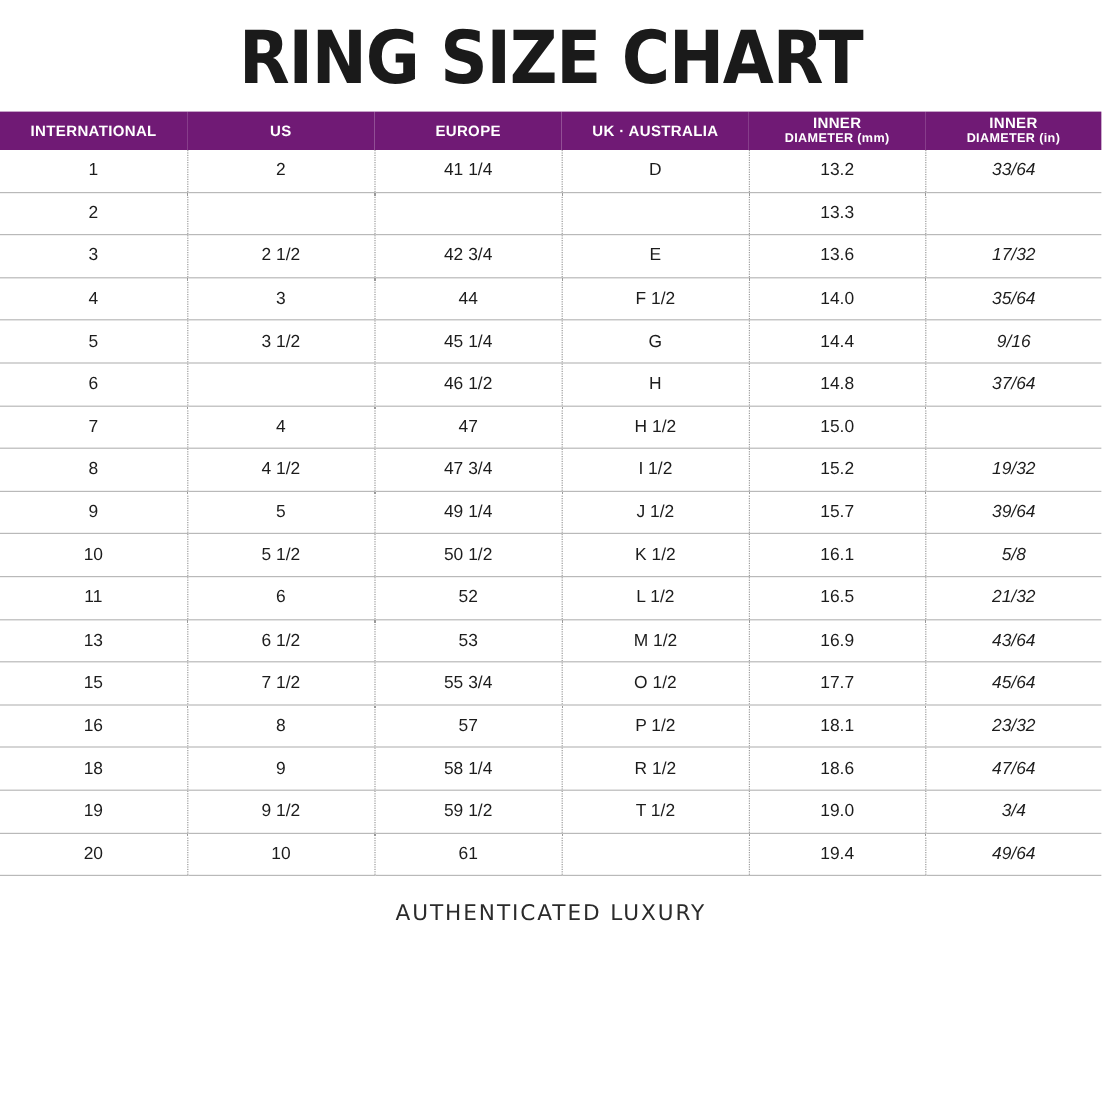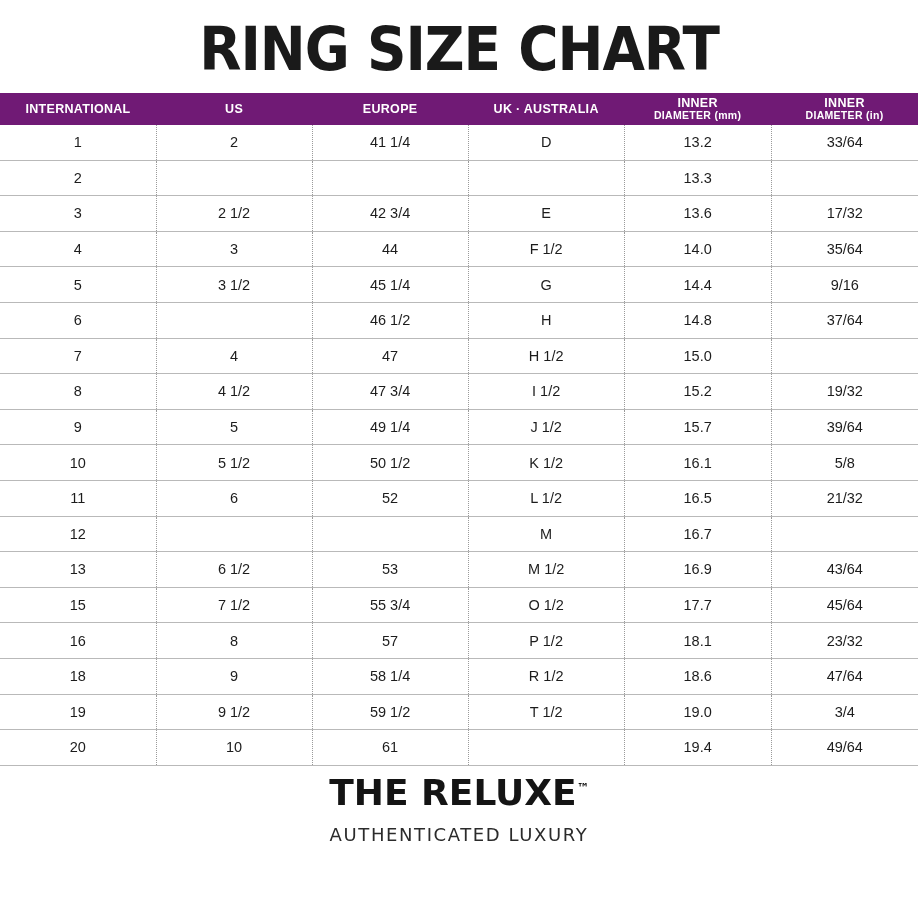--- a/index.html
+++ b/index.html
@@ -60,20 +60,21 @@
     font-size: 14.5px;
     text-align: center;
     height: 34.6px;
     color: #1c1c1c;
     border-bottom: 1px solid #b9b9b9;
     border-right: 1px dotted #9a9a9a;
     padding: 0;
   }
   table.size-table tbody td:last-child {
     border-right: none;
+    font-style: italic;
   }
   table.size-table tbody tr:last-child td {
     border-bottom: 1px solid #b9b9b9;
   }
   .col-intl { width: 17%; }
   .col-us { width: 17%; }
   .col-eu { width: 17%; }
   .col-uk { width: 17%; }
   .col-mm { width: 16%; }
   .col-in { width: 16%; }
@@ -217,28 +218,20 @@
         </tr>
         <tr>
           <td>11</td>
           <td>6</td>
           <td>52</td>
           <td>L 1/2</td>
           <td>16.5</td>
           <td>21/32</td>
         </tr>
         <tr>
-          <td>12</td>
-          <td></td>
-          <td></td>
-          <td>M</td>
-          <td>16.7</td>
-          <td></td>
-        </tr>
-        <tr>
           <td>13</td>
           <td>6 1/2</td>
           <td>53</td>
           <td>M 1/2</td>
           <td>16.9</td>
           <td>43/64</td>
         </tr>
         <tr>
           <td>15</td>
           <td>7 1/2</td>
@@ -276,20 +269,17 @@
           <td>10</td>
           <td>61</td>
           <td></td>
           <td>19.4</td>
           <td>49/64</td>
         </tr>
       </tbody>
   </table>
 
   <div class="footer">
-    <div class="brand">
-      <span>THE RELUXE</span><span class="tm">™</span>
-    </div>
     <div class="brand-sub">AUTHENTICATED LUXURY</div>
 
   </div>
 
 </div>
 
 </body></html>

